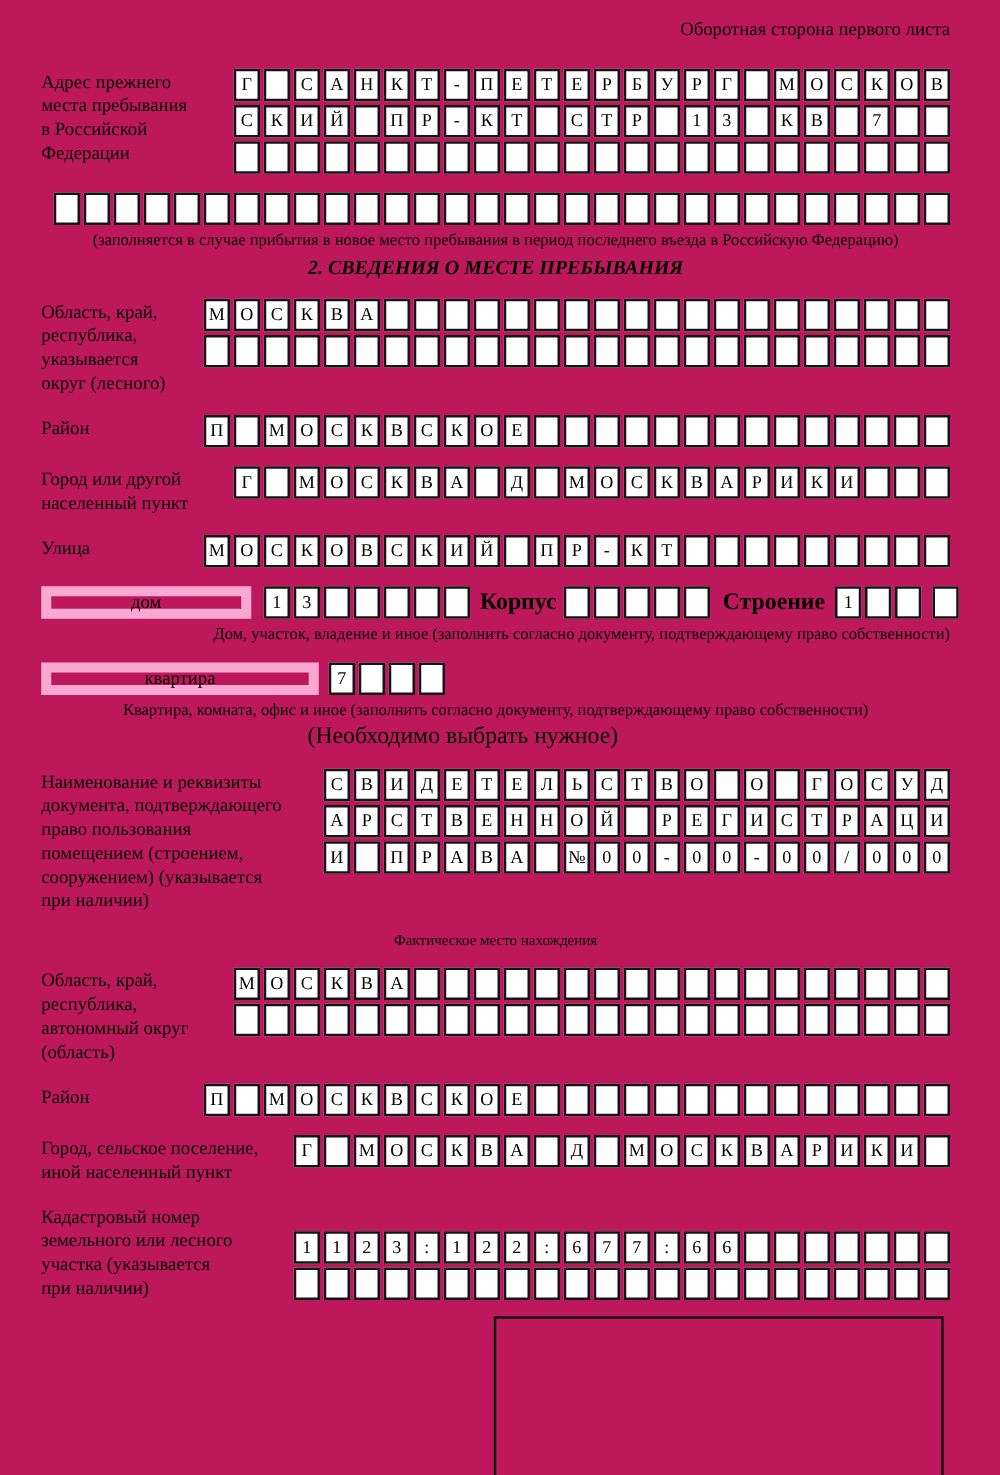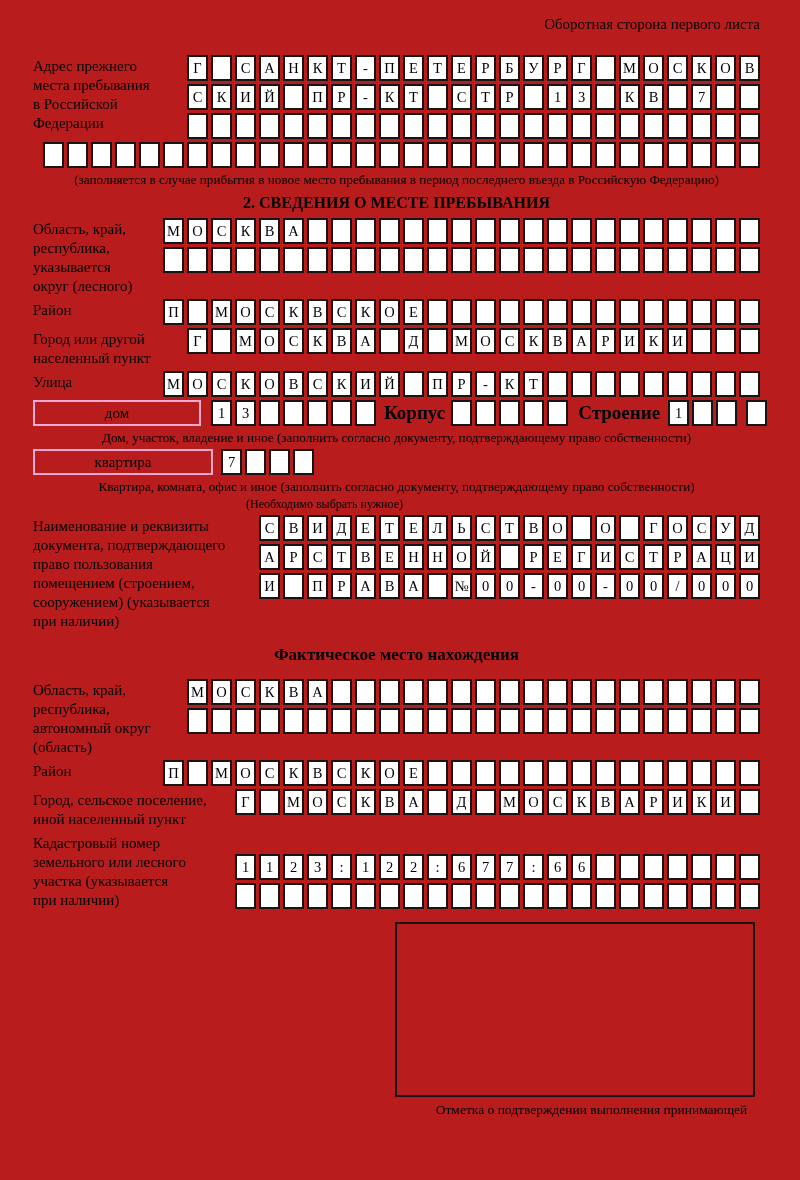--- a/index.html
+++ b/index.html
@@ -1,35 +1,35 @@
 <!DOCTYPE html>
 <html><head>
 <meta charset="utf-8">
 <style>
   html,body{margin:0;padding:0;background:#fff;}
   .page{position:relative;width:800px;height:1180px;box-sizing:border-box;
-        padding:16px 40px 0 33px;background:#b91c1c;color:#000;
+        padding:16px 40px 0 33px;background:#be185d;color:#000;
         font-family:"Liberation Serif","DejaVu Serif",serif;overflow:hidden;}
   .hdr{text-align:right;font-size:15px;margin-bottom:22px;}
-  .frow{display:flex;align-items:flex-start;margin-top:3px;}
+  .frow{display:flex;align-items:flex-start;margin-top:15px;}
   .flabel{font-size:15px;line-height:19px;flex:0 1 auto;padding-top:2px;}
   .cellstack{margin-left:auto;display:flex;flex-direction:column;gap:3px;flex-shrink:0;}
   .cells{display:flex;gap:3px;margin-left:auto;flex-shrink:0;}
   .cells.start{margin-left:0;}
   .cell{width:21px;height:26px;box-sizing:border-box;border:2px solid #151515;
         display:flex;align-items:center;justify-content:center;
         font-size:14.5px;background:#fff;flex-shrink:0;}
   .note{text-align:center;font-size:13.2px;margin-top:4px;}
-  .sect-title{text-align:center;font-weight:bold;font-size:16px;margin:6px 0 6px;}
-  .sub-title{text-align:center;font-weight:bold;font-size:17px;margin:14px 0 4px;}
-  .bigbox{box-sizing:border-box;border:2px solid #f9a8d4;height:26px;
+  .sect-title{text-align:center;font-weight:bold;font-size:16px;margin:6px 0 6px;font-style:italic;}
+  .sub-title{text-align:center;font-weight:normal;font-size:12px;margin:14px 0 4px;}
+  .bigbox{box-sizing:border-box;border:8px solid #f9a8d4;height:26px;
           display:flex;align-items:center;justify-content:center;font-size:15px;flex-shrink:0;}
   .inl{font-size:19px;line-height:26px;white-space:nowrap;font-weight:bold;}
   .stroenie .cell:last-child{margin-left:6px;}
-  .chknote{font-size:12px;margin:2px 0 2px 213px;}
+  .chknote{font-size:19px;margin:2px 0 2px 213px;}
   .stampbox{margin:12px 0 0 362px;width:360px;height:175px;border:2px solid #151515;box-sizing:border-box;}
   .stampcap{margin:4px 0 0 357px;width:403px;text-align:center;font-size:13.5px;line-height:17.5px;}
   .gap6{width:6px;flex-shrink:0;}.gap8{width:8px;flex-shrink:0;}
   .gap10{width:10px;flex-shrink:0;}.gap12{width:12px;flex-shrink:0;}
   .gap20{width:20px;flex-shrink:0;}.gap22{width:22px;flex-shrink:0;}
 </style>
 </head>
 <body>
 
 <div class="page">
@@ -347,24 +347,24 @@
     <div class="gap10"></div>
     <span class="inl">Строение</span>
     <div class="gap8"></div>
     <div class="cells start stroenie">
         <span class="cell">1</span>
         <span class="cell"></span>
         <span class="cell"></span>
         <span class="cell"></span>
       </div>
   </div>
-  <div class="note" style="text-align:center;margin-left:0;">Дом, участок, владение и иное (заполнить согласно документу, подтверждающему право собственности)</div>
-
-  <div class="frow">
-    <div class="bigbox" style="width:180px">квартира</div>
+  <div class="note" style="text-align:right;margin-left:0;">Дом, участок, владение и иное (заполнить согласно документу, подтверждающему право собственности)</div>
+
+  <div class="frow">
+    <div class="bigbox" style="width:222px">квартира</div>
     <div class="gap8"></div>
     <div class="cells start">
         <span class="cell">7</span>
         <span class="cell"></span>
         <span class="cell"></span>
         <span class="cell"></span>
       </div>
   </div>
   <div class="note" style="text-align:center;margin-left:0;">Квартира, комната, офис и иное (заполнить согласно документу, подтверждающему право собственности)</div>
 

